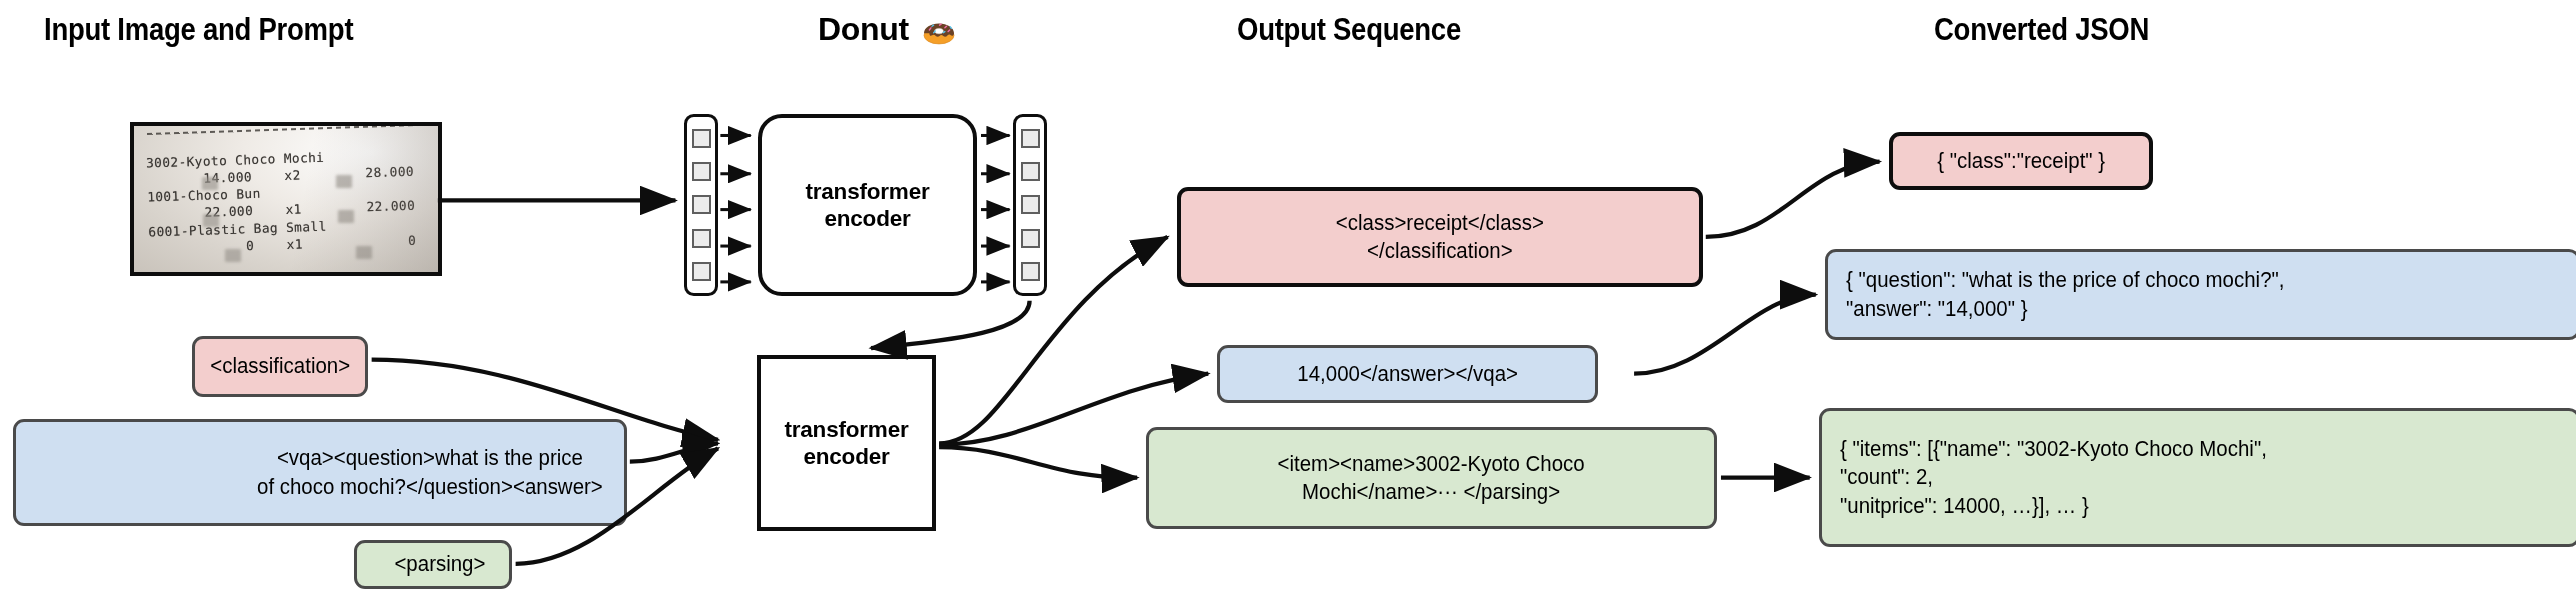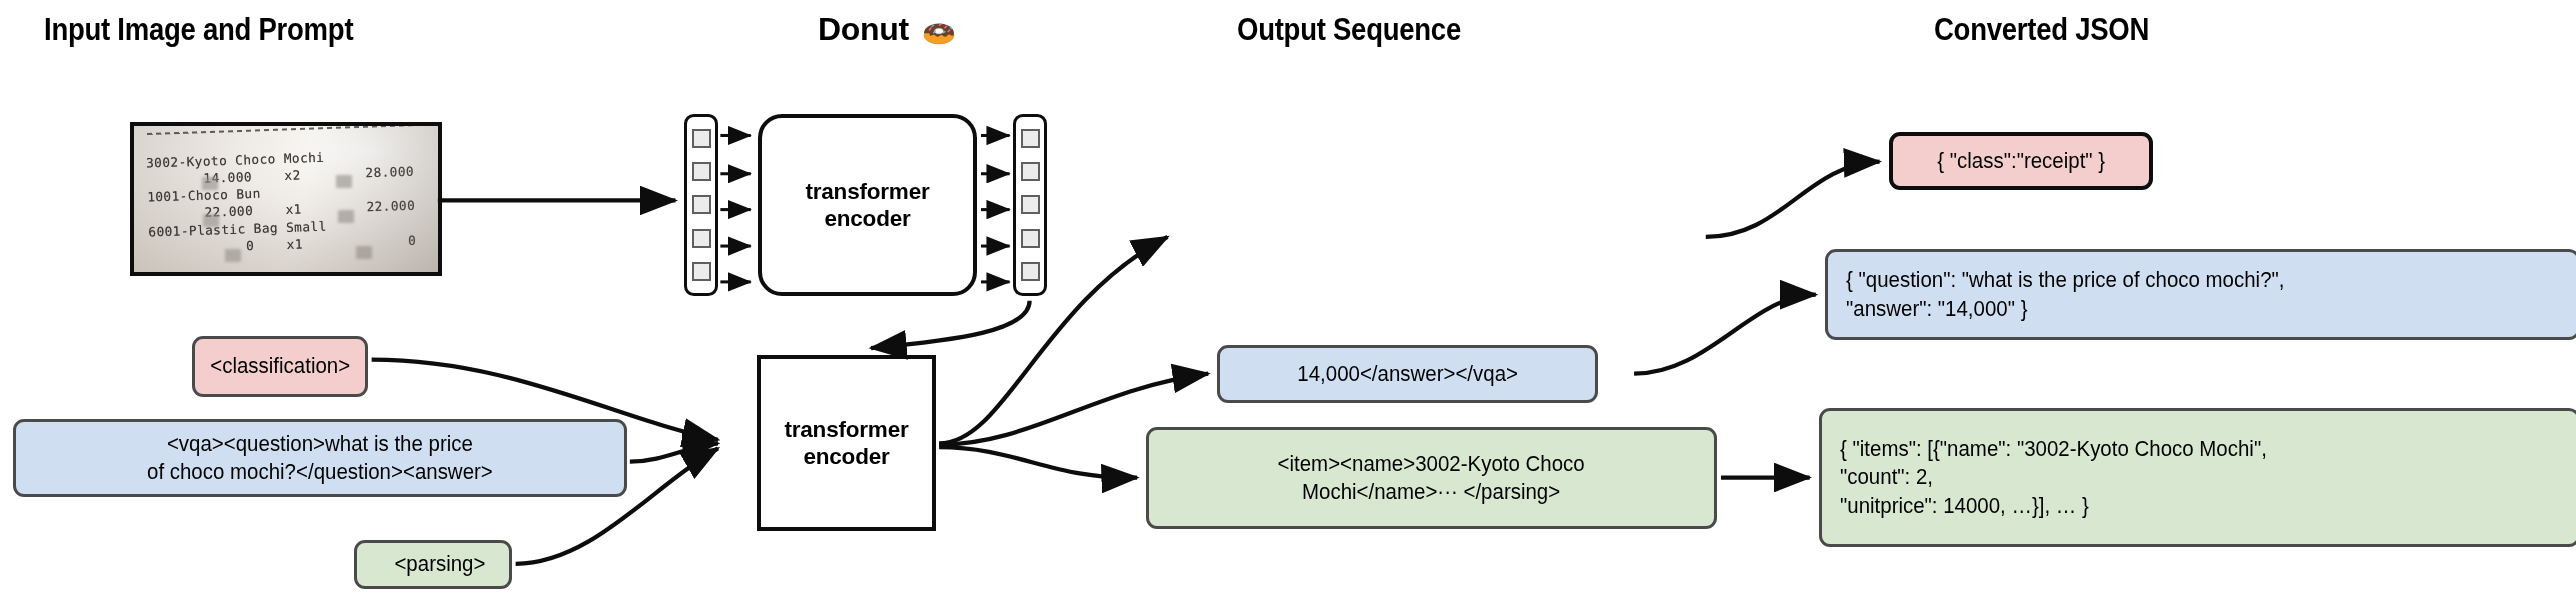--- a/index.html
+++ b/index.html
@@ -195,29 +195,33 @@
     <span class="tok"></span>
   </div>
 
   <div class="tblock" style="left:749px;top:355px;width:179px;height:176px;">transformer
 encoder</div>
 
   <div class="rbox pink bd-gray" style="left:184px;top:336px;width:176px;height:61px;">
     <span class="squish">&lt;classification&gt;</span>
   </div>
 
-  <div class="rbox blue bd-gray" style="left:4.9px;top:419px;width:614px;height:78px;">
+  <div class="rbox blue bd-gray" style="left:4.9px;top:419px;width:614px;height:107px;justify-content:flex-end;">
     <span class="squish">&lt;vqa&gt;&lt;question&gt;what is the price
 of choco mochi?&lt;/question&gt;&lt;answer&gt;</span>
   </div>
 
   <div class="rbox green bd-gray" style="left:346px;top:540px;width:158px;height:49px;padding-left:23px;">
     <span class="squish">&lt;parsing&gt;</span>
   </div>
 
+  <div class="rbox pink bd-black" style="left:1169px;top:187px;width:526px;height:100px;">
+    <span class="squish">&lt;class&gt;receipt&lt;/class&gt;
+&lt;/classification&gt;</span>
+  </div>
 
   <div class="rbox blue bd-gray" style="left:1209px;top:345px;width:381px;height:58px;">
     <span class="squish">14,000&lt;/answer&gt;&lt;/vqa&gt;</span>
   </div>
 
   <div class="rbox green bd-gray" style="left:1138px;top:427px;width:571px;height:102px;">
     <span class="squish">&lt;item&gt;&lt;name&gt;3002-Kyoto Choco
 Mochi&lt;/name&gt;··· &lt;/parsing&gt;</span>
   </div>
 

